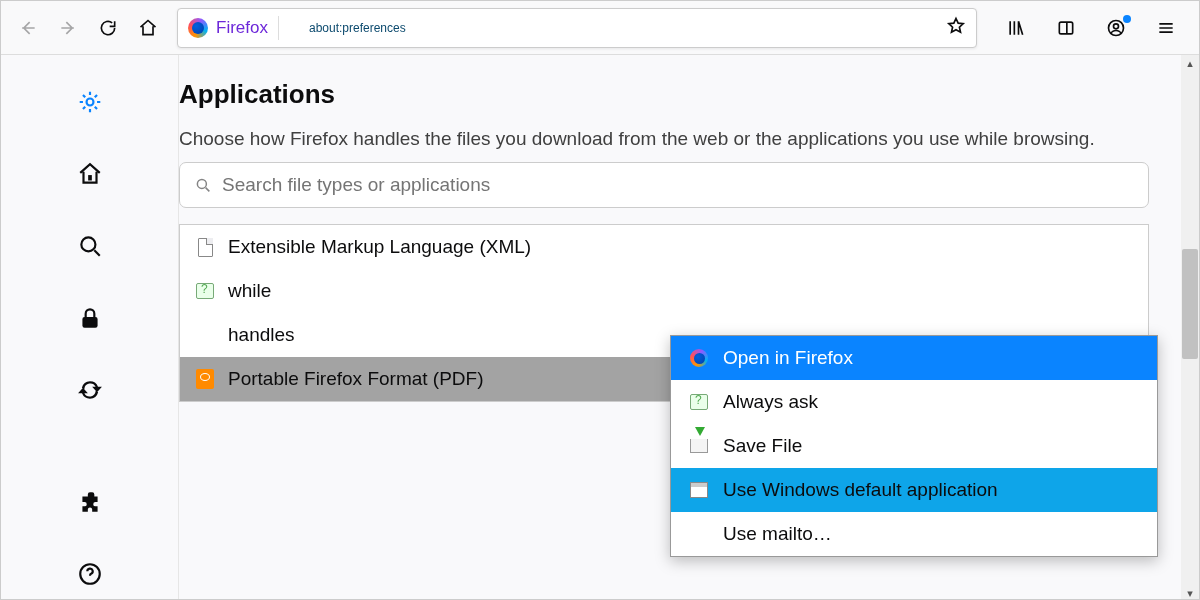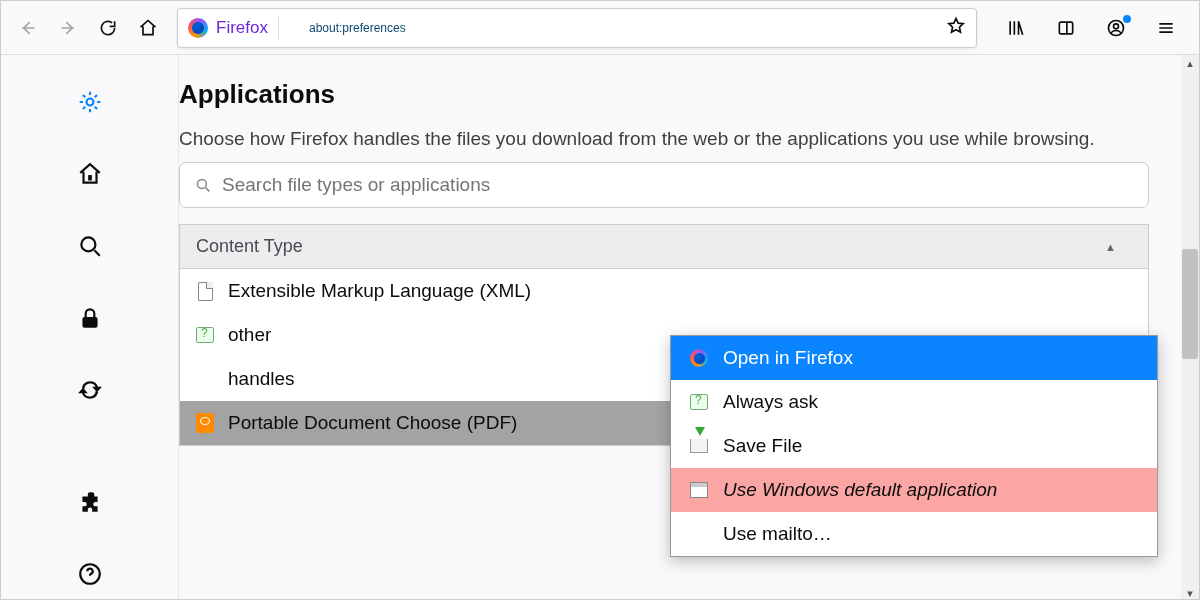--- a/index.html
+++ b/index.html
@@ -42,21 +42,21 @@
   .trow .icn { width:18px; height:22px; display:flex; align-items:center; justify-content:center; }
   .trow.selected { background:#a3a3a3; }
   .action-cell { position:absolute; left:490px; right:10px; top:4px; bottom:4px; display:flex; align-items:center; gap:12px; padding:0 12px; border-radius:3px; }
   .trow.selected .action-cell { background:#999; }
   .action-cell .chev { margin-left:auto; font-size:13px; }
   
   
   .dropdown { position:absolute; left:669px; top:280px; width:488px; background:#fff; border:1px solid #999; box-shadow:0 4px 14px rgba(0,0,0,0.25); z-index:50; }
   .dd-item { height:44px; display:flex; align-items:center; gap:14px; padding:0 18px; font-size:19px; }
   .dd-item.sel { background:#0a84ff; color:#fff; }
-  .dd-item.hov { background:#fca5a5;font-style:italic; }
+  .dd-item.hov { background:#0ea5e9; }
   .dd-item .di-icn { width:20px; height:20px; display:flex; align-items:center; justify-content:center; }
 
   
   .scroll-track { position:absolute; right:0; top:0; width:18px; height:100%; background:#f0f0f0; }
   .scroll-thumb { position:absolute; right:1px; top:194px; width:16px; height:110px; background:#c1c1c1; border-radius:2px; }
   .scroll-arrow { position:absolute; right:3px; width:12px; height:12px; font-size:11px; color:#555; text-align:center; }
   .sa-up { top:2px; } .sa-down { bottom:2px; }
 
   
   .ico-stroke { fill:none; stroke:#0c0c0d; stroke-width:2; }
@@ -201,46 +201,42 @@
 
       <div class="searchbox">
         <svg viewBox="0 0 24 24">
             <circle class="ico-stroke" cx="10.5" cy="10.5" r="6"></circle>
             <path class="ico-stroke" d="M15.5 15.5l5 5"></path>
           </svg>
         <input type="text" placeholder="Search file types or applications" style="">
       </div>
 
       <div class="table">
-        <div class="thead">
-          <span>Content Type</span>
-          <span class="sort">▲</span>
-        </div>
 
         <div class="trow">
           <span class="icn">
               <span class="file-ico"></span>
             </span>
           <span>Extensible Markup Language (XML)</span>
         </div>
         <div class="trow">
           <span class="icn">
               <span class="chat-ico"></span>
             </span>
-          <span>other</span>
+          <span>while</span>
         </div>
         <div class="trow">
           <span class="icn"></span>
           <span>handles</span>
         </div>
         <div class="trow selected">
           <span class="icn">
               <span class="pdf-ico"></span>
             </span>
-          <span>Portable Document Choose (PDF)</span>
+          <span>Portable Firefox Format (PDF)</span>
           <div class="action-cell">
             <span class="ff-logo sm"></span>
             <span>Open in Firefox</span>
             <span class="chev">▾</span>
           </div>
         </div>
       </div>
     </div>
 
     <div class="scroll-track">

